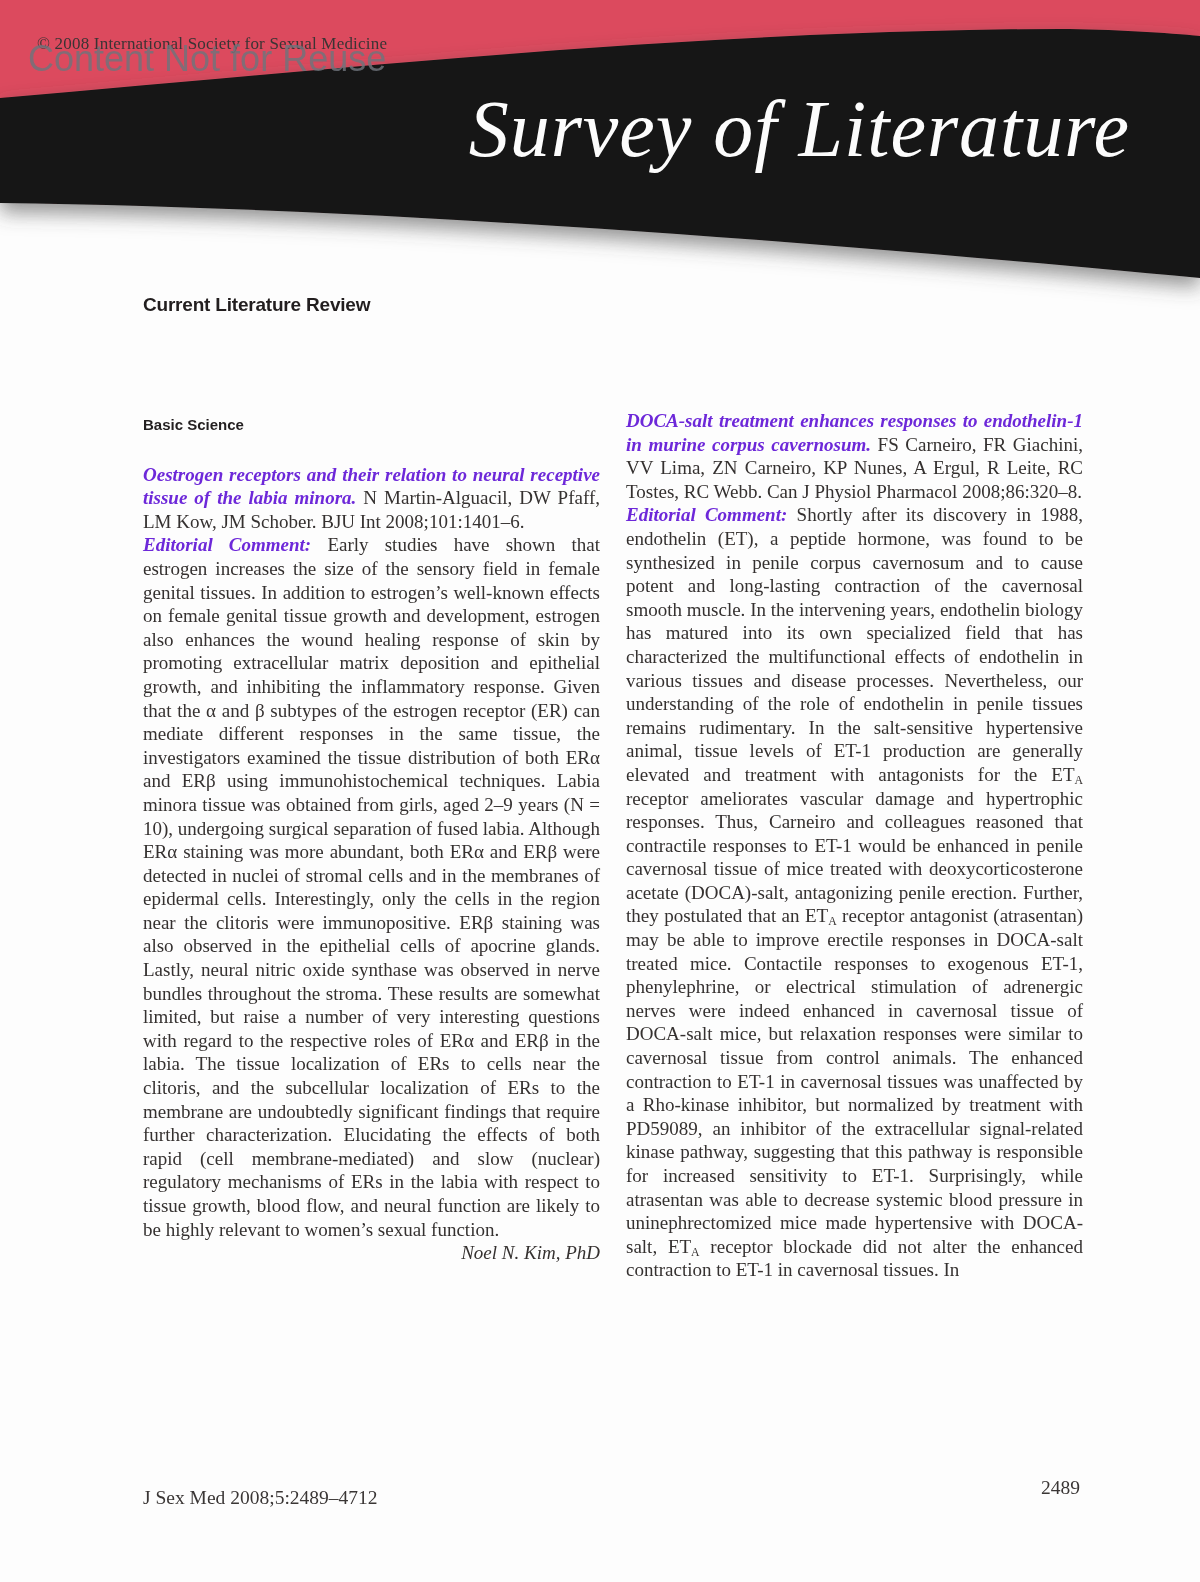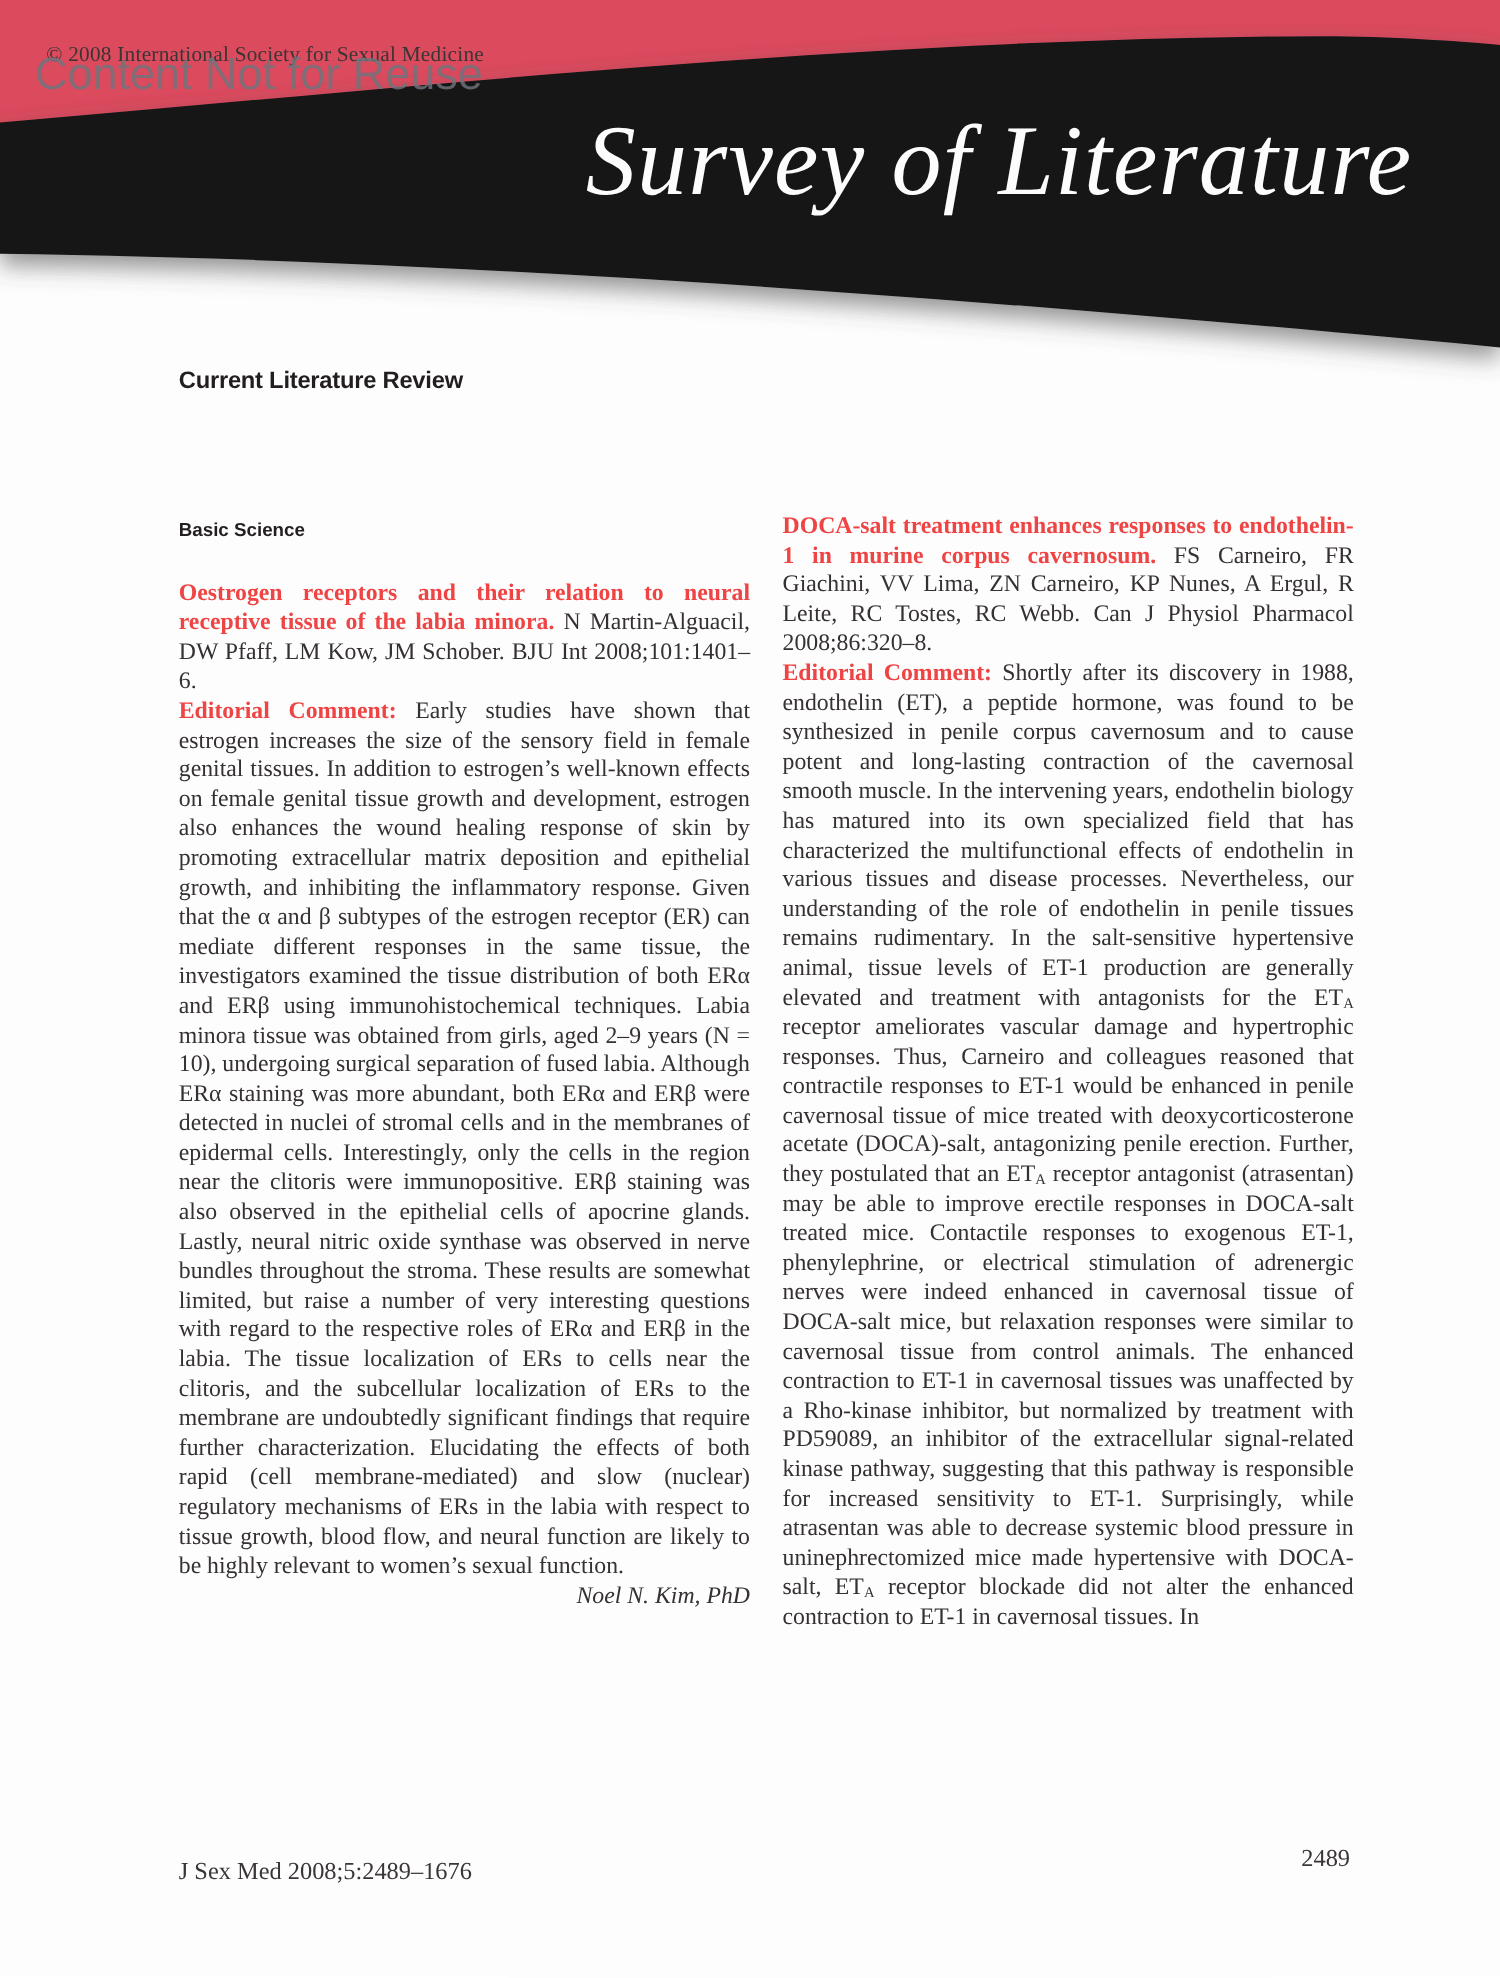--- a/index.html
+++ b/index.html
@@ -42,21 +42,21 @@
     color:#353130; text-align:justify;
   }
   .col-left  { left:143px; top:413px; }
   .col-right { left:626px; top:409px; }
   .section-label {
     font-family:"Liberation Sans", sans-serif;
     font-weight:bold; font-size:15px; color:#231f20;
     margin:0 0 26px 0; text-align:left;
   }
   .col p { margin:0; }
-  .run-in { font-weight:bold; color:#ef4444; }
+  .run-in { font-weight:bold; color:#6d28d9;font-style:italic; }
   sub.et-sub { font-size:.62em; line-height:0; vertical-align:-0.22em; }
   .signature { text-align:right; font-style:italic; margin-top:0; }
   
   .footer-ref {
     position:absolute; left:143px; top:1487px;
     font-size:19.5px; color:#3a3635;
   }
   .footer-page {
     position:absolute; left:940px; top:1477px; width:140px;
     font-size:19.5px; color:#3a3635; text-align:right;
@@ -89,16 +89,16 @@
     <p><b class="run-in">Oestrogen receptors and their relation to neural receptive tissue of the labia minora.</b><span> N Martin-Alguacil, DW Pfaff, LM Kow, JM Schober. BJU Int 2008;101:1401–6.</span></p>
     <p><b class="run-in">Editorial Comment:</b><span> Early studies have shown that estrogen increases the size of the sensory field in female genital tissues. In addition to estrogen’s well-known effects on female genital tissue growth and development, estrogen also enhances the wound healing response of skin by promoting extracellular matrix deposition and epithelial growth, and inhibiting the inflammatory response. Given that the α and β subtypes of the estrogen receptor (ER) can mediate different responses in the same tissue, the investigators examined the tissue distribution of both ERα and ERβ using immunohistochemical techniques. Labia minora tissue was obtained from girls, aged 2–9 years (N = 10), undergoing surgical separation of fused labia. Although ERα staining was more abundant, both ERα and ERβ were detected in nuclei of stromal cells and in the membranes of epidermal cells. Interestingly, only the cells in the region near the clitoris were immunopositive. ERβ staining was also observed in the epithelial cells of apocrine glands. Lastly, neural nitric oxide synthase was observed in nerve bundles throughout the stroma. These results are somewhat limited, but raise a number of very interesting questions with regard to the respective roles of ERα and ERβ in the labia. The tissue localization of ERs to cells near the clitoris, and the subcellular localization of ERs to the membrane are undoubtedly significant findings that require further characterization. Elucidating the effects of both rapid (cell membrane-mediated) and slow (nuclear) regulatory mechanisms of ERs in the labia with respect to tissue growth, blood flow, and neural function are likely to be highly relevant to women’s sexual function.</span></p>
     <p class="signature">Noel N. Kim, PhD</p>
   </div>
 
   <div class="col col-right">
     <p><b class="run-in">DOCA-salt treatment enhances responses to endothelin-1 in murine corpus cavernosum.</b><span> FS Carneiro, FR Giachini, VV Lima, ZN Carneiro, KP Nunes, A Ergul, R Leite, RC Tostes, RC Webb. Can J Physiol Pharmacol 2008;86:320–8.</span></p>
     <p><b class="run-in">Editorial Comment:</b><span> Shortly after its discovery in 1988, endothelin (ET), a peptide hormone, was found to be synthesized in penile corpus cavernosum and to cause potent and long-lasting contraction of the cavernosal smooth muscle. In the intervening years, endothelin biology has matured into its own specialized field that has characterized the multifunctional effects of endothelin in various tissues and disease processes. Nevertheless, our understanding of the role of endothelin in penile tissues remains rudimentary. In the salt-sensitive hypertensive animal, tissue levels of ET-1 production are generally elevated and treatment with antagonists for the ET</span><sub class="et-sub">A</sub><span> receptor ameliorates vascular damage and hypertrophic responses. Thus, Carneiro and colleagues reasoned that contractile responses to ET-1 would be enhanced in penile cavernosal tissue of mice treated with deoxycorticosterone acetate (DOCA)-salt, antagonizing penile erection. Further, they postulated that an ET</span><sub class="et-sub">A</sub><span> receptor antagonist (atrasentan) may be able to improve erectile responses in DOCA-salt treated mice. Contactile responses to exogenous ET-1, phenylephrine, or electrical stimulation of adrenergic nerves were indeed enhanced in cavernosal tissue of DOCA-salt mice, but relaxation responses were similar to cavernosal tissue from control animals. The enhanced contraction to ET-1 in cavernosal tissues was unaffected by a Rho-kinase inhibitor, but normalized by treatment with PD59089, an inhibitor of the extracellular signal-related kinase pathway, suggesting that this pathway is responsible for increased sensitivity to ET-1. Surprisingly, while atrasentan was able to decrease systemic blood pressure in uninephrectomized mice made hypertensive with DOCA-salt, ET</span><sub class="et-sub">A</sub><span> receptor blockade did not alter the enhanced contraction to ET-1 in cavernosal tissues. In</span></p>
   </div>
 
-  <div class="footer-ref">J Sex Med 2008;5:2489–1676</div>
+  <div class="footer-ref">J Sex Med 2008;5:2489–4712</div>
   <div class="footer-page">2489</div>
 
 </div>
 
 </body></html>

